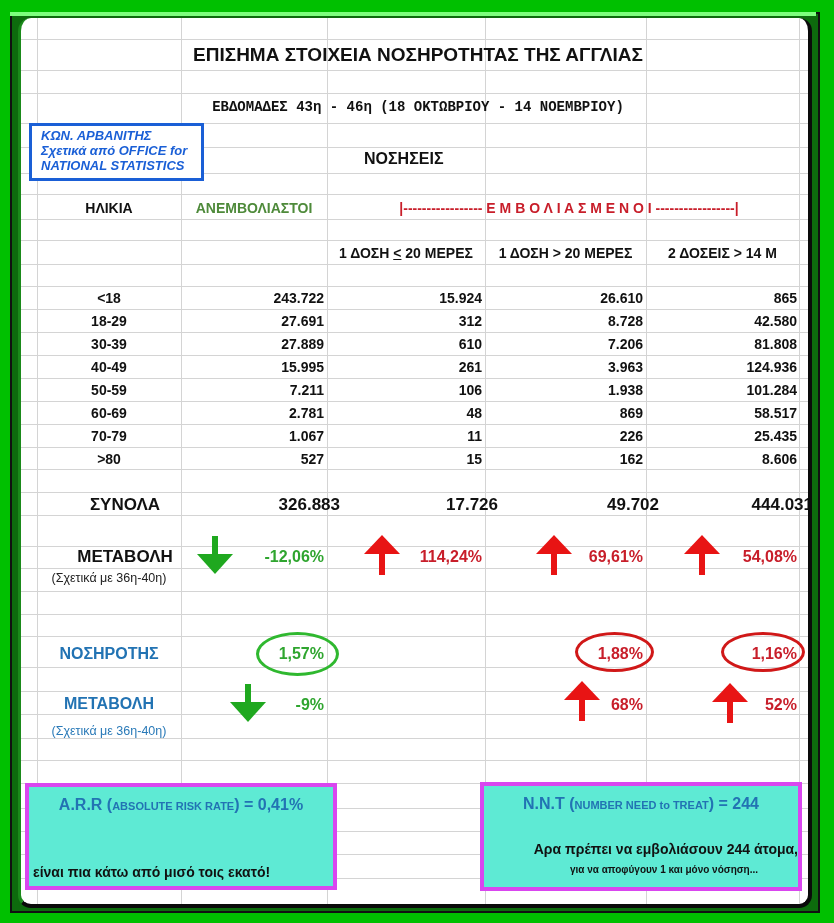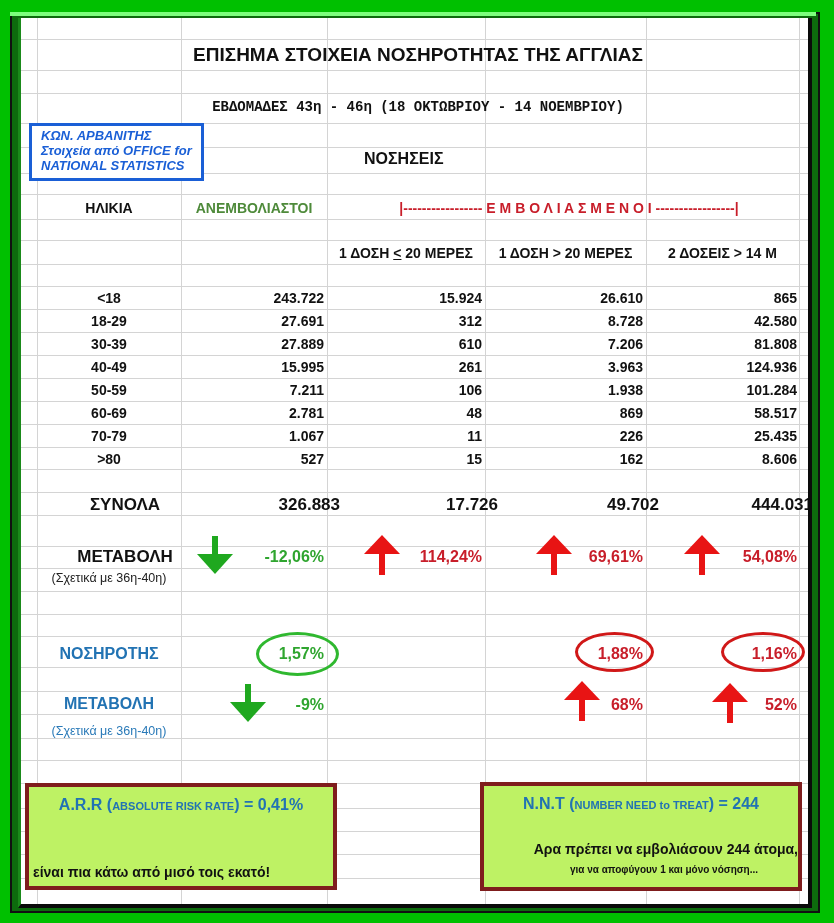--- a/index.html
+++ b/index.html
@@ -11,21 +11,21 @@
     position:absolute; left:10px; top:12px; width:810px; height:901px;
     background:#0d6b0d;
     box-shadow: inset 0 0 0 2px #111;
   }
   .frame-hl {
     position:absolute; left:10px; top:12px; width:806px; height:4px; background:#7dff7d;
   }
   .sheet {
     position:absolute; left:18px; top:18px; width:794px; height:890px; background:#fff;
     border-left:3px solid #1a8a1a; border-right:4px solid #0a0a0a; border-bottom:4px solid #0a0a0a;
-    box-sizing:border-box; overflow:hidden;
+    box-sizing:border-box; overflow:hidden;border-radius:13px;
   }
   .grid { position:absolute; left:0; top:0; width:100%; height:100%; }
   .hline { position:absolute; left:0; right:0; height:1px; background:#d4d4d4; }
   .vline { position:absolute; top:0; bottom:0; width:1px; background:#d4d4d4; }
   .abs { position:absolute; white-space:nowrap; }
   .b { font-weight:bold; }
   .title { font-family:"Liberation Sans Narrow","Liberation Sans",sans-serif; font-size:19px; color:#111; }
   .subtitle { font-size:14px; color:#111;font-family:Liberation Mono, monospace; }
   .credit-box {
     position:absolute; left:8px; top:105px; width:175px; height:58px;
@@ -37,21 +37,21 @@
   .red { color:#c81e2a; }
   .blue { color:#2273b3; }
   .cell-num { font-size:14px; color:#111; text-align:right; }
   .age { font-size:14px; color:#111; text-align:center; width:90px; }
   .big { font-size:17px;padding-left:16px; }
   .pct-green { color:#2fa52f; font-size:16px; font-weight:bold; }
   .pct-red { color:#c81e2a; font-size:16px; font-weight:bold; }
   .sub-note { font-size:12.5px; color:#222; }
   .ellipse { position:absolute; border-radius:50%; box-sizing:border-box; }
   .info-box {
-    position:absolute; border:4px solid #7f1d1d; background:#bef264; box-sizing:border-box;
+    position:absolute; border:4px solid #d946ef; background:#5eead4; box-sizing:border-box;
   }
   .arrow { position:absolute; }
 </style>
 </head>
 <body>
 
 <div class="frame"></div>
 <div class="frame-hl"></div>
 
 <div class="sheet">
@@ -100,21 +100,21 @@
     <div class="hline" style="top:813px"></div>
     <div class="hline" style="top:836px"></div>
     <div class="hline" style="top:860px"></div>
   </div>
 
   <div class="abs title b" style="left:0;width:794px;top:26px;text-align:center;">ΕΠΙΣΗΜΑ  ΣΤΟΙΧΕΙΑ ΝΟΣΗΡΟΤΗΤΑΣ ΤΗΣ  ΑΓΓΛΙΑΣ</div>
   <div class="abs subtitle b" style="left:0;width:794px;top:81px;text-align:center;">ΕΒΔΟΜΑΔΕΣ  43η - 46η  (18 ΟΚΤΩΒΡΙΟΥ - 14 ΝΟΕΜΒΡΙΟΥ)</div>
 
   <div class="credit-box">
     <div>ΚΩΝ. ΑΡΒΑΝΙΤΗΣ</div>
-    <div>Στοιχεία από OFFICE for</div>
+    <div>Σχετικά από OFFICE for</div>
     <div>NATIONAL STATISTICS</div>
   </div>
 
   <div class="abs b" style="left:343px;top:132px;font-size:16px;color:#111;">ΝΟΣΗΣΕΙΣ</div>
 
   <div class="abs hdr b" style="left:16px;width:144px;top:182px;text-align:center;">ΗΛΙΚΙΑ</div>
   <div class="abs hdr b green" style="left:160px;width:146px;top:182px;text-align:center;">ΑΝΕΜΒΟΛΙΑΣΤΟΙ</div>
   <div class="abs hdr b red" style="left:318px;width:460px;top:182px;text-align:center;">|----------------- Ε Μ Β Ο Λ Ι Α Σ Μ Ε Ν Ο Ι -----------------|</div>
 
   <div class="abs hdr b" style="left:306px;width:158px;top:227px;text-align:center;"><span>1 ΔΟΣΗ </span><span style="text-decoration:underline">&lt;</span><span> 20 ΜΕΡΕΣ</span></div>

